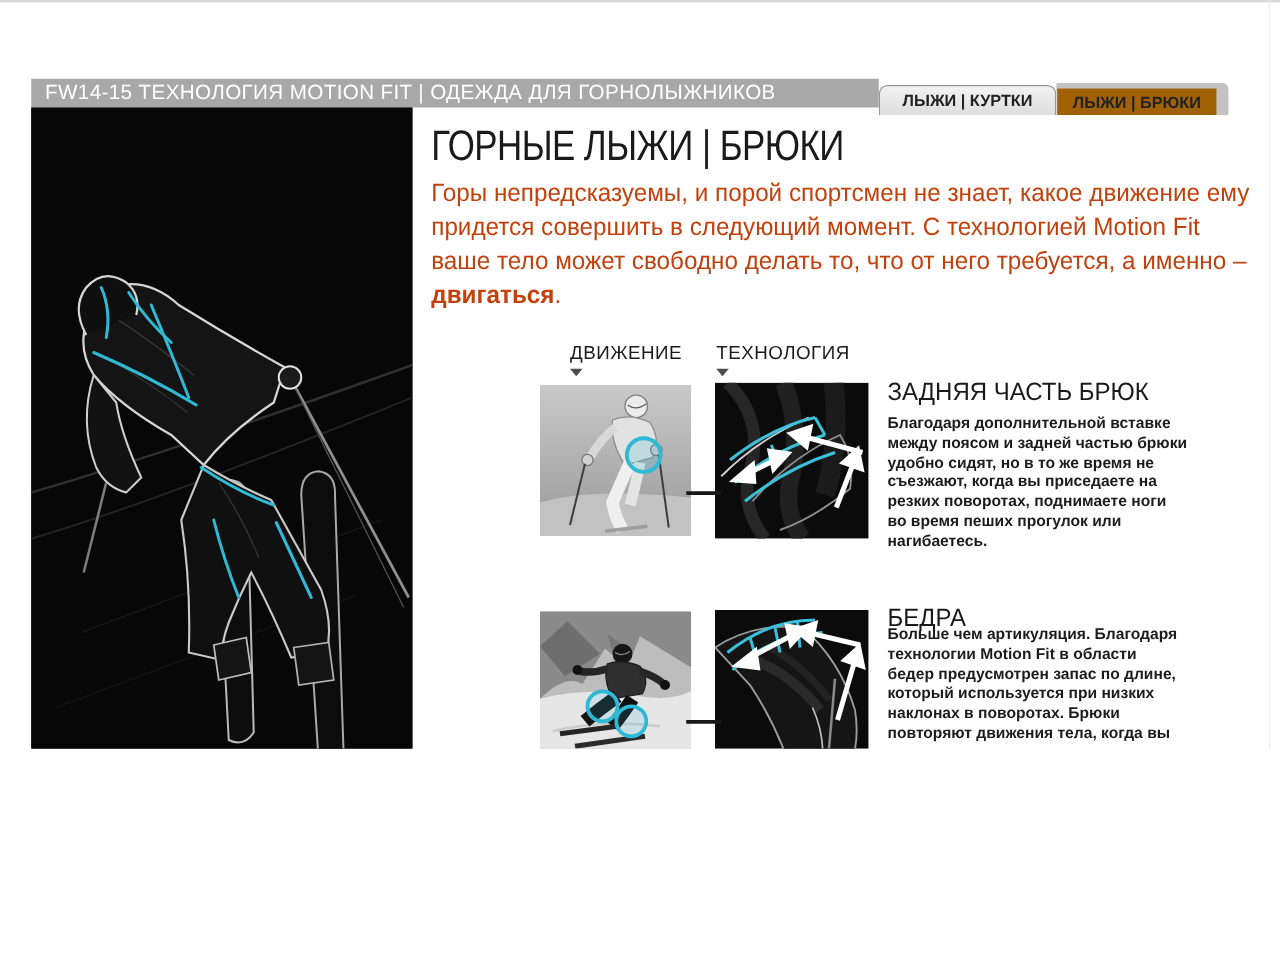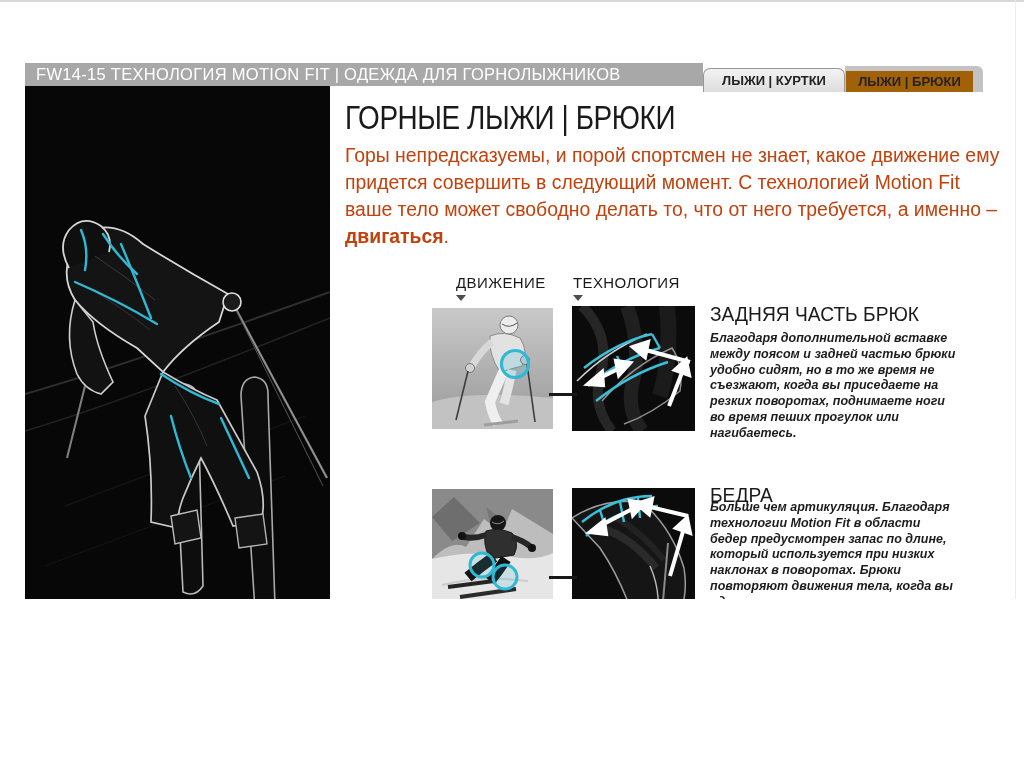--- a/index.html
+++ b/index.html
@@ -47,21 +47,21 @@
   .t-move2{left:432px;top:489px;width:121px;height:121px;}
   .t-tech2{left:572px;top:488px;width:123px;height:125px;}
   .connector{position:absolute;height:3px;background:#181818;}
   .conn1{left:549px;top:393px;width:28px;}
   .conn2{left:549px;top:576px;width:28px;}
 
   .benefit-title{position:absolute;left:710px;font-size:20px;color:#1a1a1a;white-space:nowrap;
       letter-spacing:0;transform:scaleX(.96);transform-origin:left top;}
   .bt1{top:303px;} .bt2{top:484px;}
   .benefit-body{position:absolute;left:710px;width:260px;font-size:12.5px;font-weight:bold;
-      line-height:15.8px;color:#1c1c1c;white-space:pre;font-style:italic;}
+      line-height:15.8px;color:#1c1c1c;white-space:pre;}
   .bb1{top:331px;} .bb2{top:500px;}
 </style>
 </head>
 <body>
 
 <div class="slide">
   <div class="hairline-top"></div>
   <div class="hairline-bottom"></div>
   <div class="hairline-right"></div>
 

